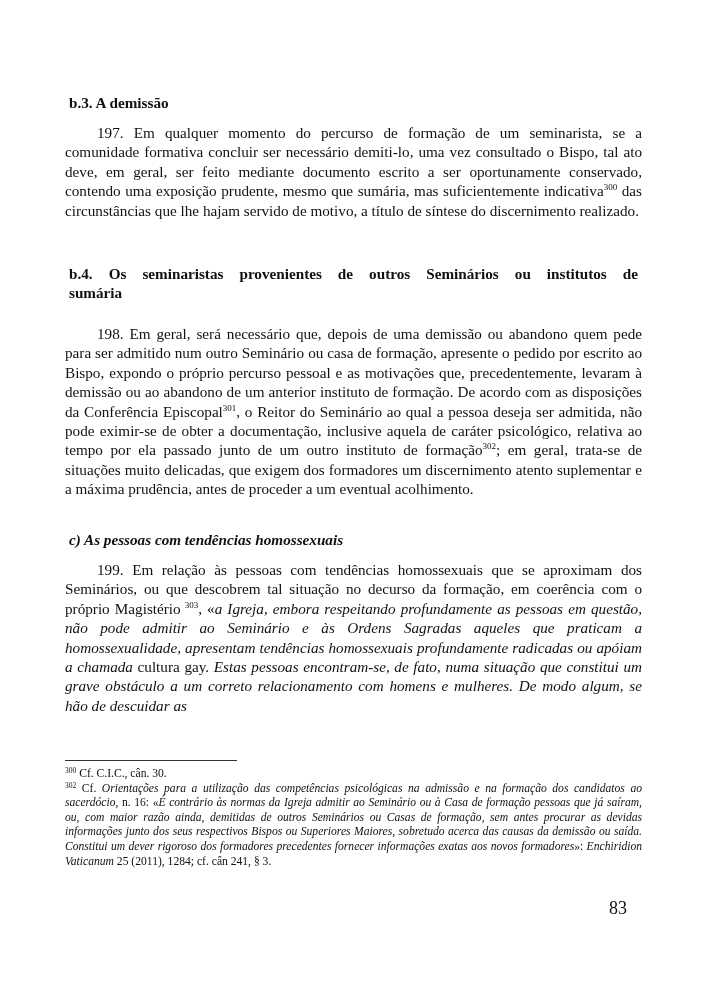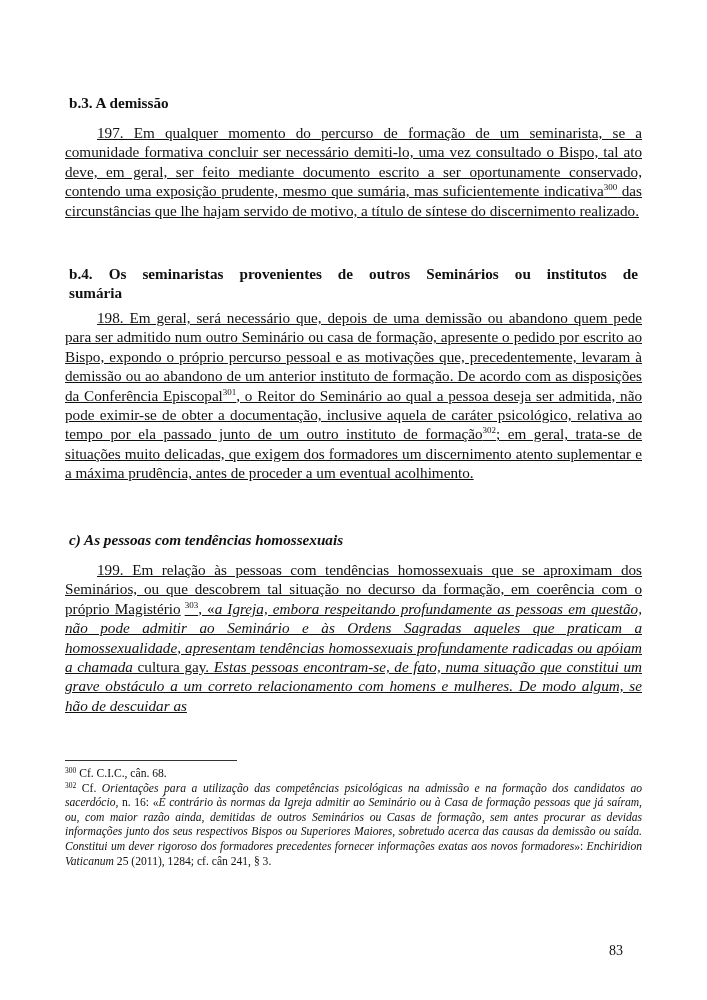--- a/index.html
+++ b/index.html
@@ -6,53 +6,52 @@
     body {
       width: 707px; height: 1000px; position: relative; overflow: hidden;
       font-family: "Liberation Serif", serif; color: #111111;
     }
     .page { position: absolute; left: 65px; top: 0; width: 577px; }
     .h { font-weight: bold; font-size: 15.2px; line-height: 19px; text-align: justify; margin: 4px; }
     .h.it { font-style: italic; }
     p.body {
       font-size: 15.2px; line-height: 19.4px; text-align: justify; margin: 0;
       text-indent: 32px;
-      text-decoration: underline;
     }
     sup { font-size: 9px; line-height: 0; vertical-align: 6px; }
     .i { font-style: italic; }
     #h1 { position: absolute; top: 89px; }
     #p197 { position: absolute; top: 123px; }
     #h2 { position: absolute; top: 260px; word-spacing: 6px; }
-    #p198 { position: absolute; top: 308px; }
+    #p198 { position: absolute; top: 324px; }
     #h3 { position: absolute; top: 526px; font-family: Liberation Serif, serif; }
     #p199 { position: absolute; top: 560px; }
     .rule { position: absolute; top: 760px; left: 0; width: 172px; border-top: 1px solid #333; }
     .fns { position: absolute; top: 767px; left: 0; width: 577px; }
     .fn { font-size: 11.6px; line-height: 14.6px; text-align: justify; margin: 0; }
     .fn sup { font-size: 7.5px; vertical-align: 4px; }
-    .pagenum { position: absolute; top: 943px; left: 609px; font-size: 14px; }
+    .pagenum { position: absolute; top: 898px; left: 609px; font-size: 18px; }
   </style>
 </head>
 <body>
 
 <div class="page">
   <h3 id="h1" class="h">b.3. A demissão</h3>
 
   <p id="p197" class="body"><span>197. Em qualquer momento do percurso de formação de um seminarista, se a comunidade formativa concluir ser necessário demiti-lo, uma vez consultado o Bispo, tal ato deve, em geral, ser feito mediante documento escrito a ser oportunamente conservado, contendo uma exposição prudente, mesmo que sumária, mas suficientemente indicativa</span><sup>300</sup><span> das circunstâncias que lhe hajam servido de motivo, a título de síntese do discernimento realizado.</span></p>
 
   <h3 id="h2" class="h">b.4. Os seminaristas provenientes de outros Seminários ou institutos de sumária</h3>
 
   <p id="p198" class="body"><span>198. Em geral, será necessário que, depois de uma demissão ou abandono quem pede para ser admitido num outro Seminário ou casa de formação, apresente o pedido por escrito ao Bispo, expondo o próprio percurso pessoal e as motivações que, precedentemente, levaram à demissão ou ao abandono de um anterior instituto de formação. De acordo com as disposições da Conferência Episcopal</span><sup>301</sup><span>, o Reitor do Seminário ao qual a pessoa deseja ser admitida, não pode eximir-se de obter a documentação, inclusive aquela de caráter psicológico, relativa ao tempo por ela passado junto de um outro instituto de formação</span><sup>302</sup><span>; em geral, trata-se de situações muito delicadas, que exigem dos formadores um discernimento atento suplementar e a máxima prudência, antes de proceder a um eventual acolhimento.</span></p>
 
   <h3 id="h3" class="h it">c) As pessoas com tendências homossexuais</h3>
 
   <p id="p199" class="body"><span>199. Em relação às pessoas com tendências homossexuais que se aproximam dos Seminários, ou que descobrem tal situação no decurso da formação, em coerência com o próprio Magistério</span><sup style="margin-left:4px">303</sup><span>, «</span><span class="i">a Igreja, embora respeitando profundamente as pessoas em questão, não pode admitir ao Seminário e às Ordens Sagradas aqueles que praticam a homossexualidade, apresentam tendências homossexuais profundamente radicadas ou apóiam a chamada</span><span> cultura gay. </span><span class="i">Estas pessoas encontram-se, de fato, numa situação que constitui um grave obstáculo a um correto relacionamento com homens e mulheres. De modo algum, se hão de descuidar as</span></p>
 
   <div class="rule"></div>
 
   <div class="fns" id="footnotes">
-      <p class="fn"><sup>300</sup><span> Cf. C.I.C., cân. 68.</span></p>
+      <p class="fn"><sup>300</sup><span> Cf. C.I.C., cân. 30.</span></p>
       <p class="fn"><sup>302</sup><span> Cf. </span><span class="i">Orientações para a utilização das competências psicológicas na admissão e na formação dos candidatos ao sacerdócio</span><span>, n. 16: «</span><span class="i">É contrário às normas da Igreja admitir ao Seminário ou à Casa de formação pessoas que já saíram, ou, com maior razão ainda, demitidas de outros Seminários ou Casas de formação, sem antes procurar as devidas informações junto dos seus respectivos Bispos ou Superiores Maiores, sobretudo acerca das causas da demissão ou saída. Constitui um dever rigoroso dos formadores precedentes fornecer informações exatas aos novos formadores</span><span>»: </span><span class="i">Enchiridion Vaticanum</span><span> 25 (2011), 1284; cf. cân 241, § 3.</span></p>
     </div>
 </div>
 
 <div class="pagenum">83</div>
 
 </body></html>

